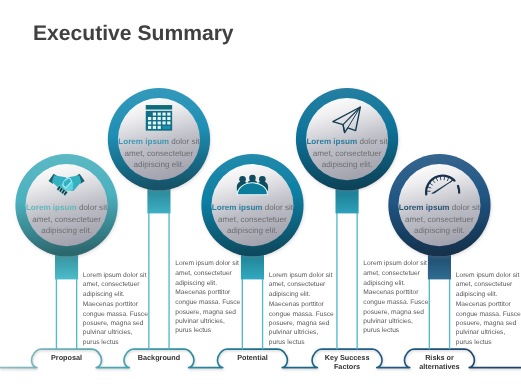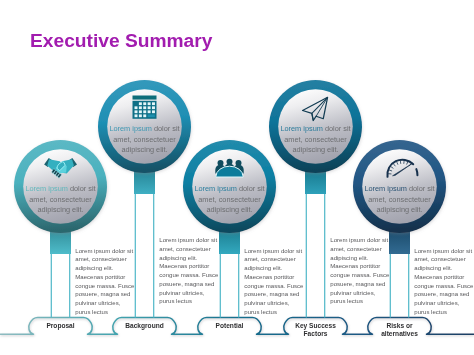--- a/index.html
+++ b/index.html
@@ -1,23 +1,23 @@
 <!DOCTYPE html>
 <html><head>
 <meta charset="utf-8">
 <style>
   html,body{margin:0;padding:0;background:#fff;}
   body{width:474px;height:355px;overflow:hidden;font-family:"Liberation Sans",sans-serif;}
   #slide{position:relative;width:474px;height:355px;background:#ffffff;overflow:hidden;}
-  #title{position:absolute;left:30px;top:30px;font-size:19.2px;font-weight:bold;color:#a21caf;letter-spacing:0px;white-space:nowrap;}
+  #title{position:absolute;left:30px;top:20px;font-size:19.2px;font-weight:bold;color:#404040;letter-spacing:0px;white-space:nowrap;}
   svg#art{position:absolute;left:0;top:0;width:474px;height:355px;}
   .bodytext{position:absolute;font-size:6.05px;line-height:8.75px;color:#58585b;width:60.5px;letter-spacing:0px;}
   .tablabel{position:absolute;font-size:6.6px;font-weight:bold;color:#2f2f31;text-align:center;width:90px;line-height:8.2px;}
   .pintext{position:absolute;width:84px;text-align:center;font-size:7.35px;line-height:10.4px;color:#6d6e71;letter-spacing:0px;}
-  .pintext b{font-weight:normal;}
+  .pintext b{font-weight:bold;}
 </style>
 </head>
 <body>
 
 <div id="slide">
   <div id="title">Executive Summary</div>
   <svg id="art" viewBox="0 0 474 355">
       <defs>
         <linearGradient id="innerg" x1="30%" y1="0%" x2="56%" y2="100%">
           <stop offset="0%" stop-color="#fdfdfd"></stop>

